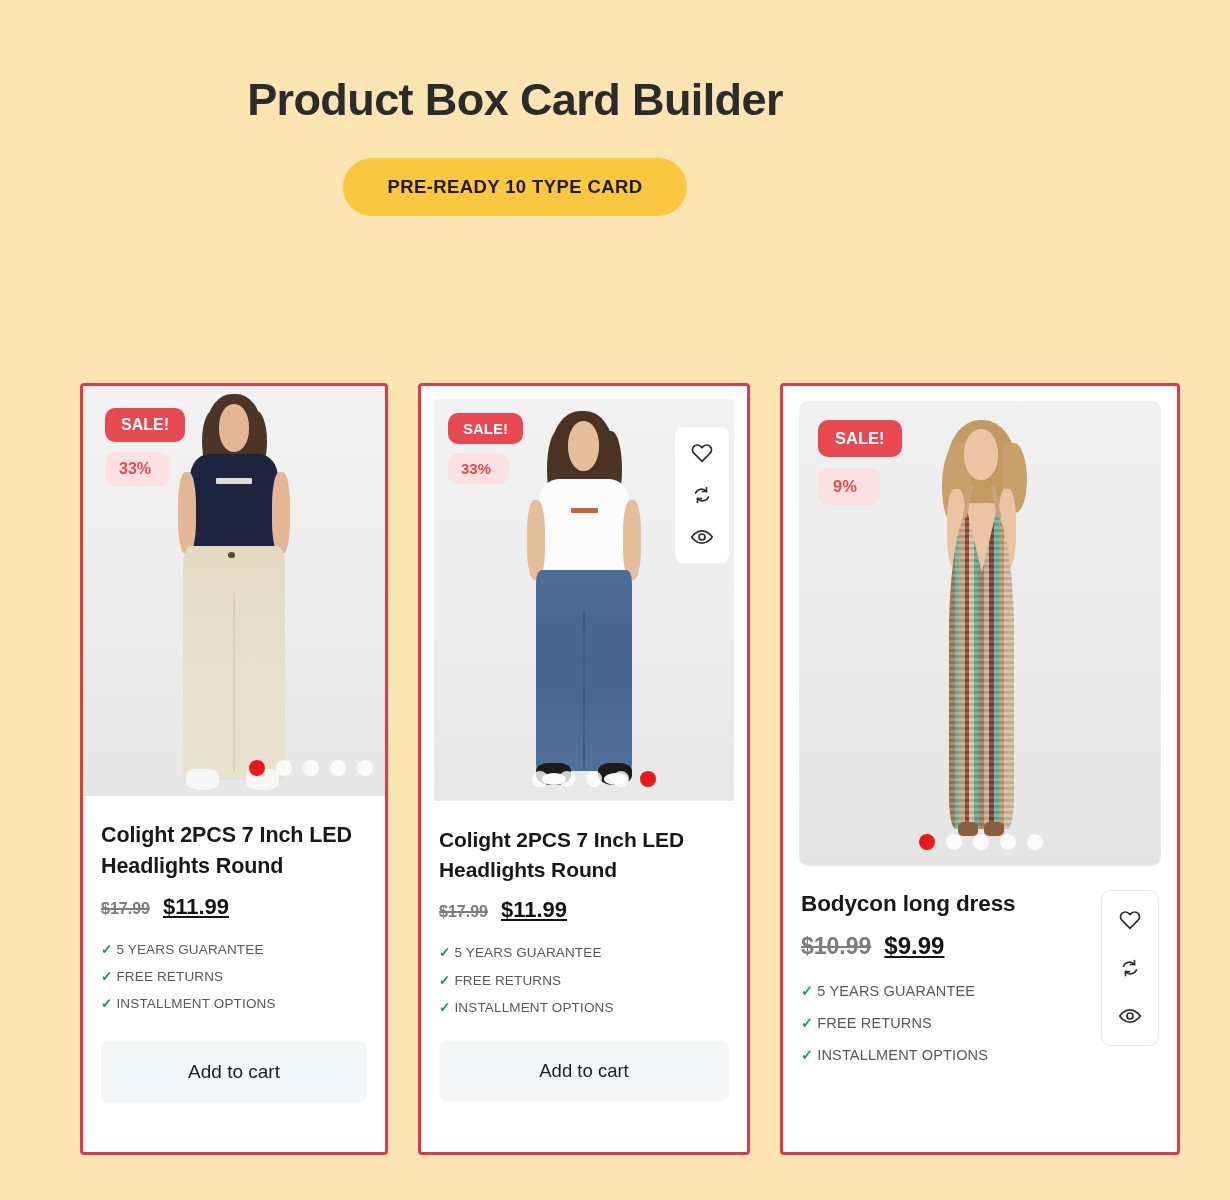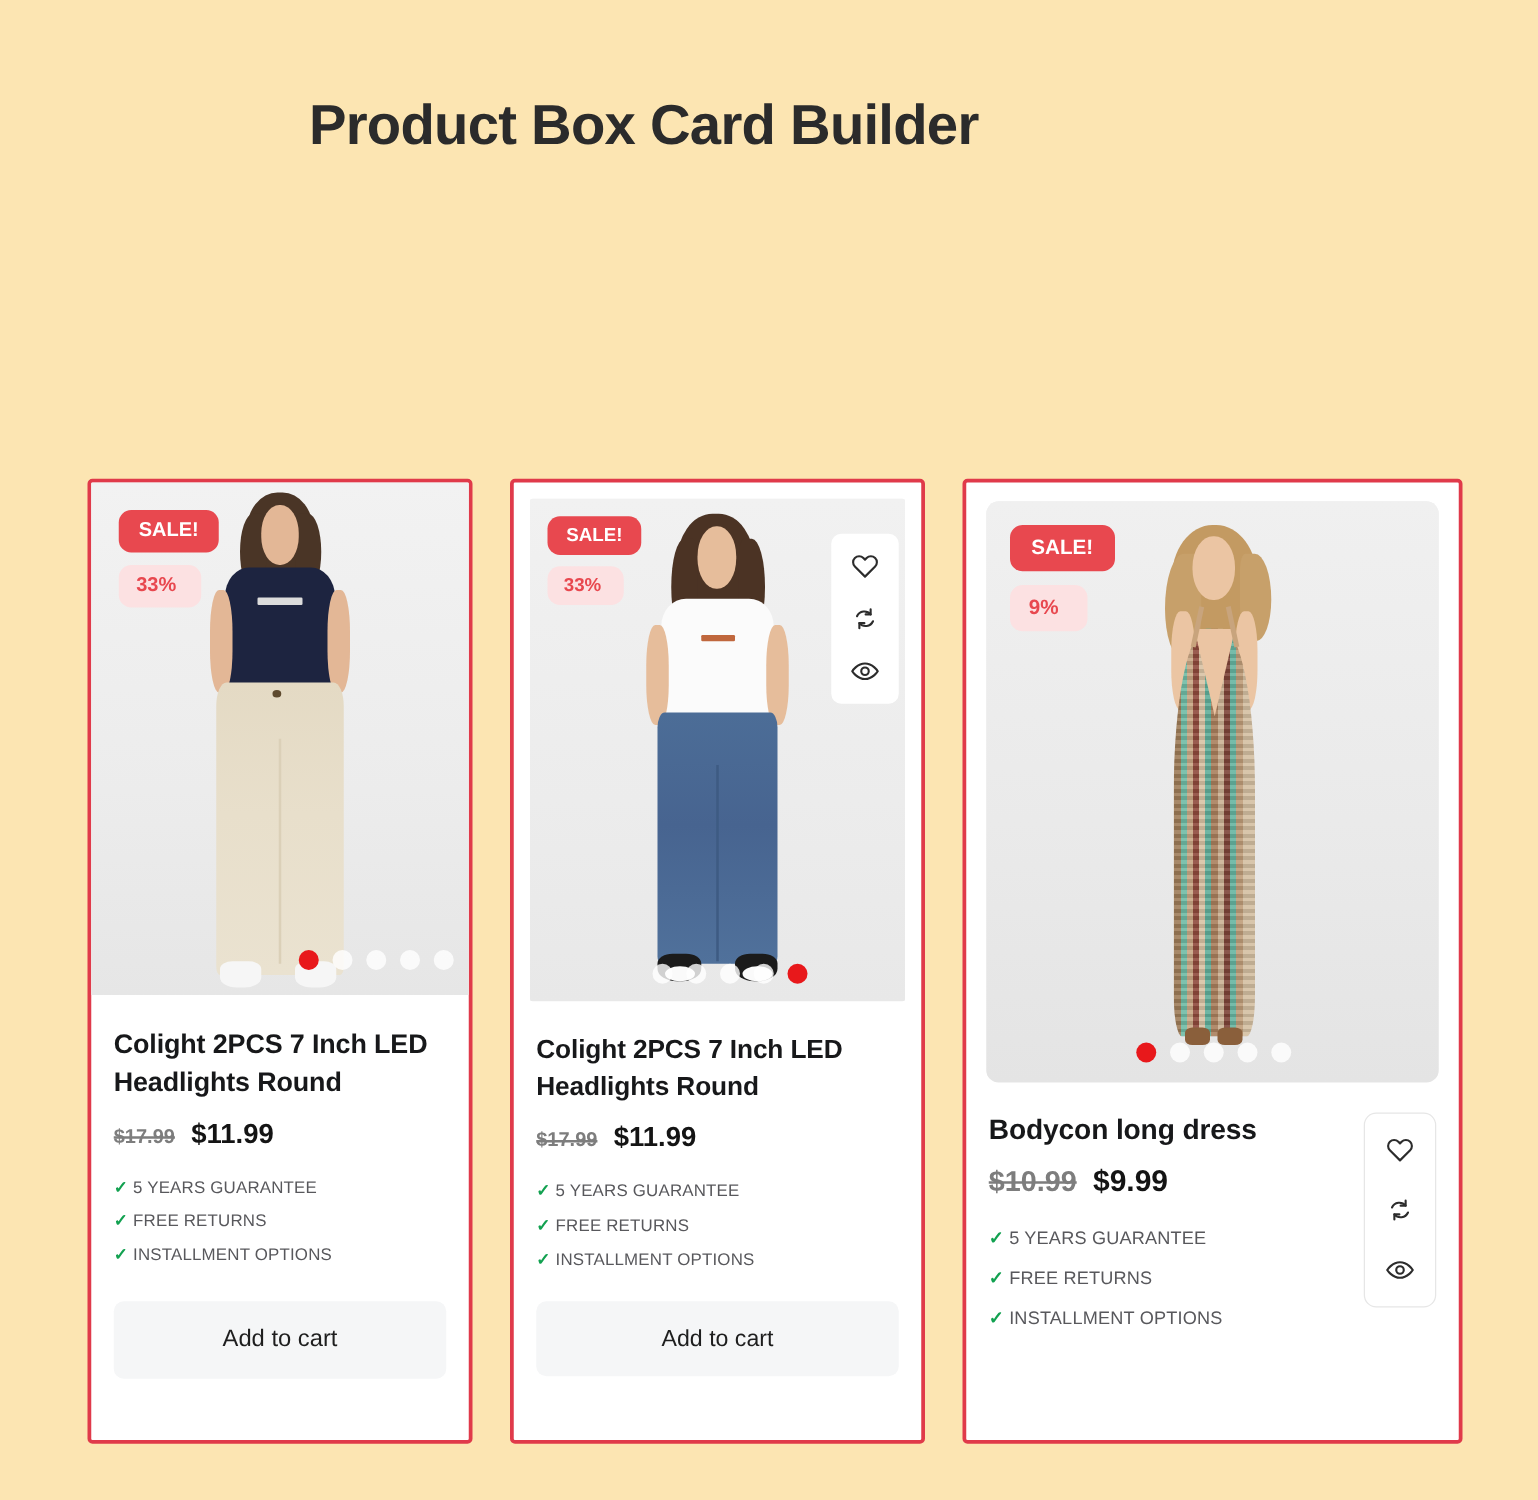--- a/index.html
+++ b/index.html
@@ -41,21 +41,21 @@
     font-weight: 700;
     letter-spacing: 0.4px;
     font-family: "Liberation Sans", sans-serif;
     cursor: pointer;
   }
 
   
   .cards {
     position: absolute;
     top: 383px;
-    left: 70px;
+    left: 80px;
     width: 1100px;
     display: flex;
     gap: 30px;
     align-items: flex-start;
   }
   .card {
     background: #FFFFFF;
     border: 3px solid #E03A4A;
     border-radius: 4px;
     overflow: hidden;
@@ -225,21 +225,21 @@
     line-height: 1.44; letter-spacing:-0.1px;
   }
   .title--b { font-size: 21px; }
   .title--c { font-size: 22.5px; }
 
   .price { margin-top: 12px; display:flex; align-items:baseline; gap:13px; }
   .price-old {
     font-size: 16px; font-weight:700; color:#7D7D7D;
     text-decoration: line-through; text-decoration-thickness:2px;
   }
-  .price-new { font-size: 22px; font-weight:700; color:#141414; }
+  .price-new { font-size: 22px; font-weight:700; color:#141414;text-decoration:underline; }
   .price--c .price-old { font-size:23px; }
   .price--c .price-new { font-size:24px; }
 
   .feats { margin-top: 16px; }
   .feat {
     font-size: 13.5px; color:#58585C; letter-spacing:0.15px;
     line-height: 2.02; white-space:nowrap;
   }
   .feat .tick { color:#12A150; font-weight:700; margin-right:4px; }
   .feats--c .feat { font-size:14.5px; line-height:2.18; }
@@ -259,20 +259,23 @@
     padding:17px 0; gap:24px; margin-top:2px;
   }
 </style>
 </head>
 <body>
 
 <div class="page">
 
   <div class="hero">
     <h1 class="hero-title">Product Box Card Builder</h1>
+    <div class="cta-wrap">
+      <button class="cta-btn">PRE-READY 10 TYPE CARD</button>
+    </div>
   </div>
 
   <div class="cards">
 
     <div class="card card--a">
       <div class="media media--a">
         <div class="photo ph-a">
           <div class="hair"></div>
             <div class="hairL"></div>
             <div class="hairR"></div>

